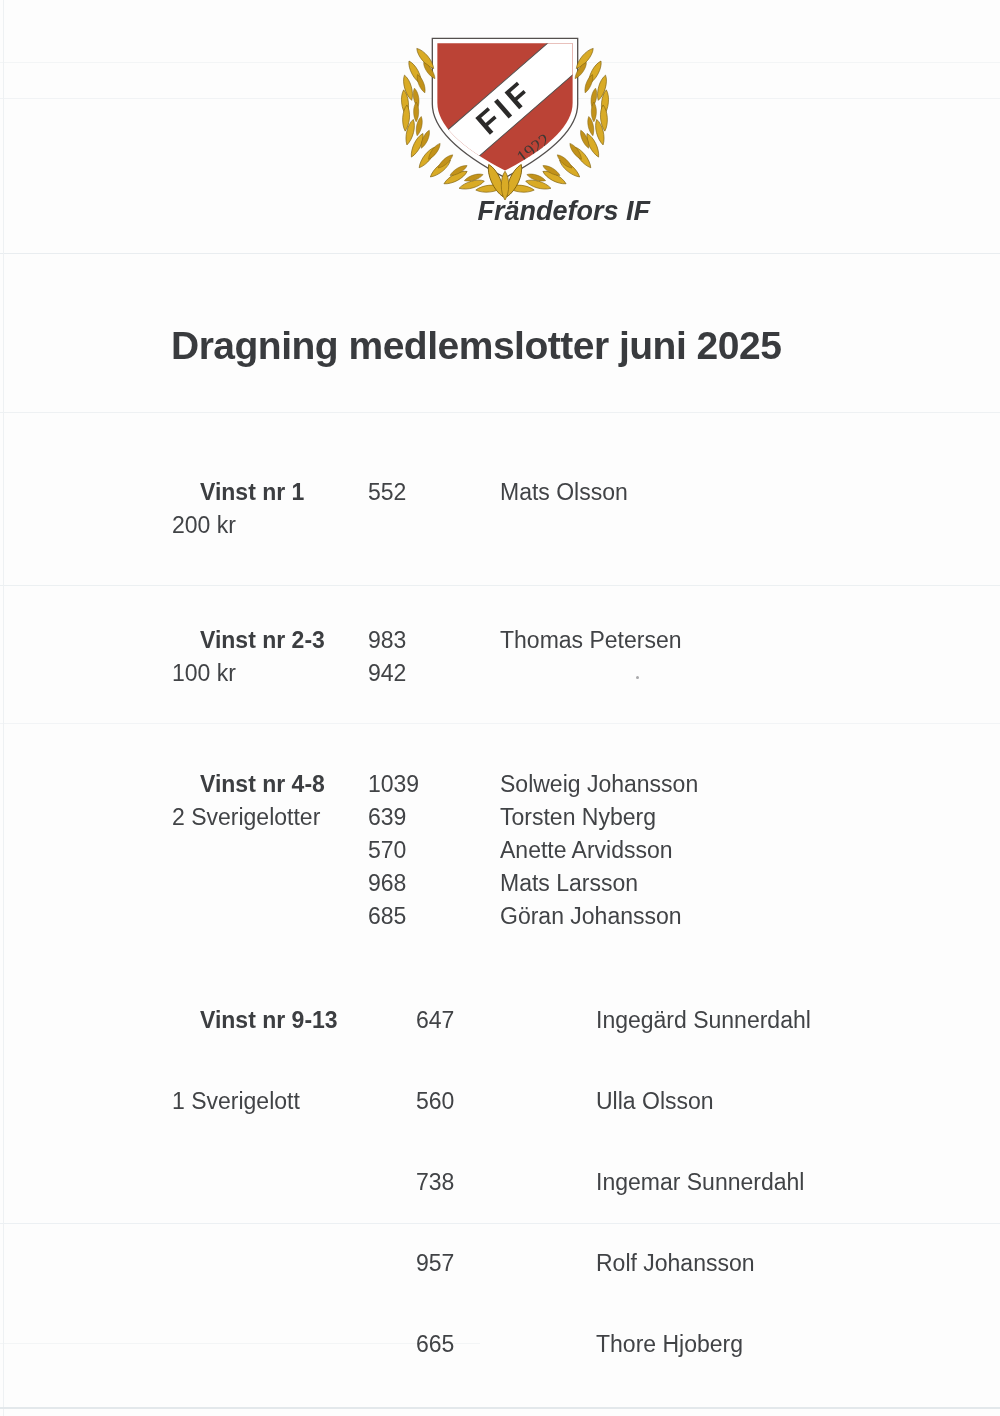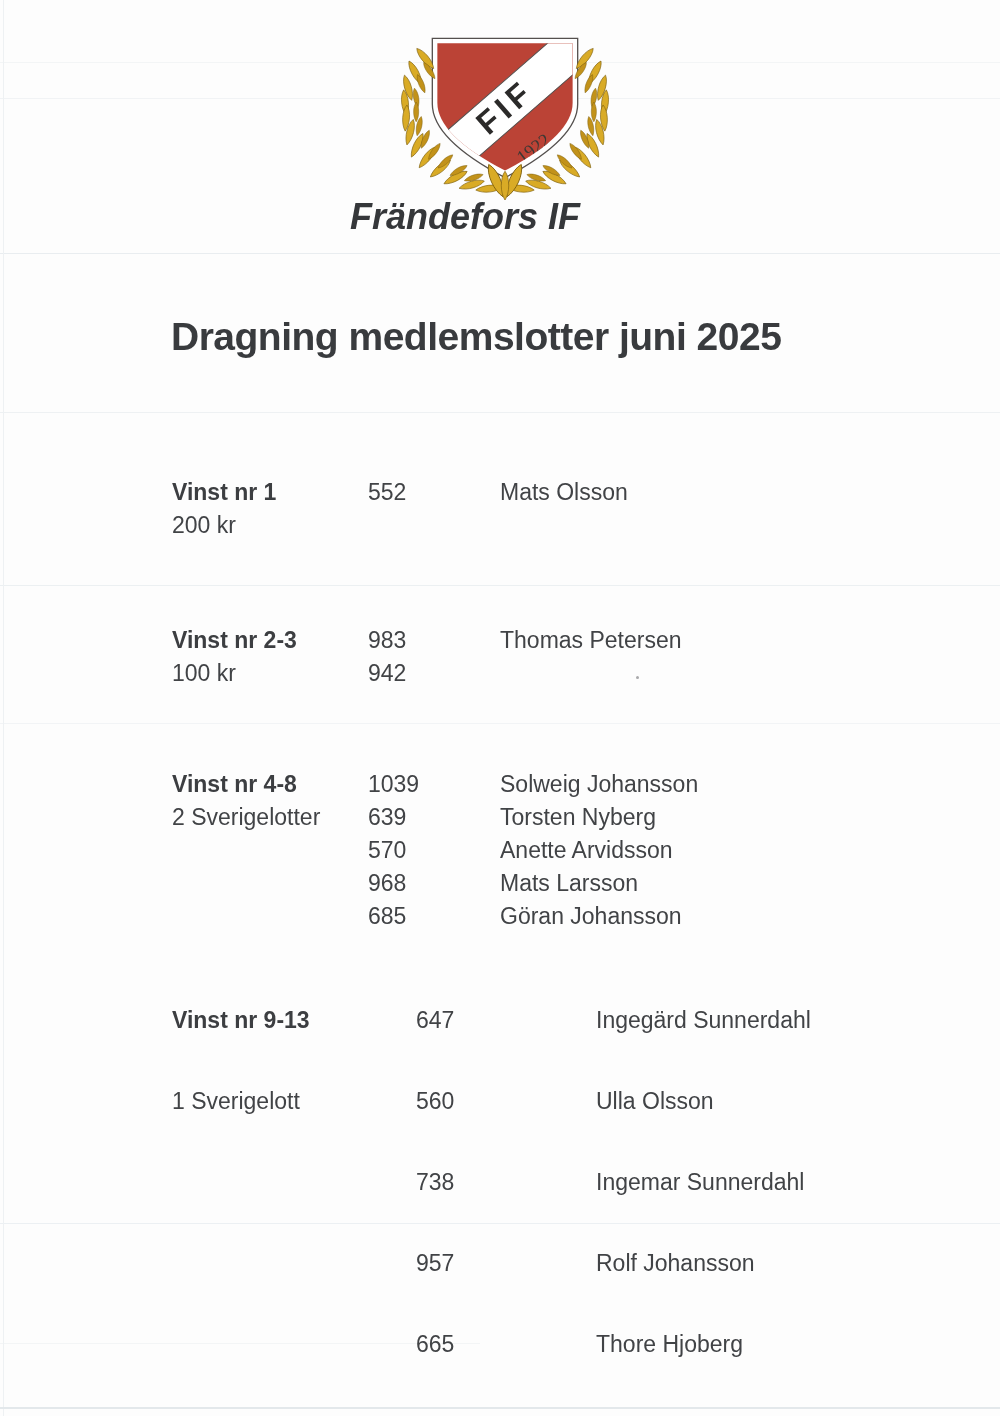--- a/index.html
+++ b/index.html
@@ -11,38 +11,38 @@
   }
   .page{position:absolute;inset:0;}
   
   .scanline{position:absolute;left:0;width:100%;height:1px;pointer-events:none;}
   .scan-left{position:absolute;left:3px;top:0;width:1px;height:100%;background:#eef1f3;pointer-events:none;}
   .scan-bottom{position:absolute;left:0;top:1407px;width:100%;height:2px;background:#e3e8eb;pointer-events:none;}
   .scan-dot{position:absolute;left:636px;top:676px;width:3px;height:3px;background:#a9a9ab;border-radius:50%;}
   
   .logo-wrap{position:absolute;left:399px;top:28px;width:212px;text-align:center;}
   .club-name-inner{
-    position:absolute;left:350px;top:196px;width:300px;text-align:left;
-    font-size:36px;font-weight:bold;font-style:italic;color:#35373a;
+    position:absolute;left:350px;top:196px;width:300px;text-align:right;
+    font-size:27px;font-weight:bold;font-style:italic;color:#35373a;
     letter-spacing:0px;
   }
   
   .doc-title{
-    position:absolute;left:171px;top:315px;
+    position:absolute;left:171px;top:324px;
     font-size:39px;font-weight:bold;color:#393b3e;
     letter-spacing:-0.5px;
   }
   
   .section{
     position:absolute;left:172px;
     display:grid;grid-template-columns:196px 62px auto;
     font-size:23px;line-height:33px;color:#414346;
   }
   .cell{white-space:nowrap;}
-  .cell.lbl{font-weight:bold;color:#3c3e41;}
+  .cell.lbl{font-weight:bold;color:#3c3e41;margin-left:28px;}
   .cell.sub{font-weight:normal;}
   .cell.num{text-align:left;}
   .cell.name{padding-left:70px;}
   .s1{top:476px;}
   .s2{top:624px;}
   .s3{top:768px;}
   .s4{top:1004px;gap:48px;}
 </style>
 </head>
 <body>

